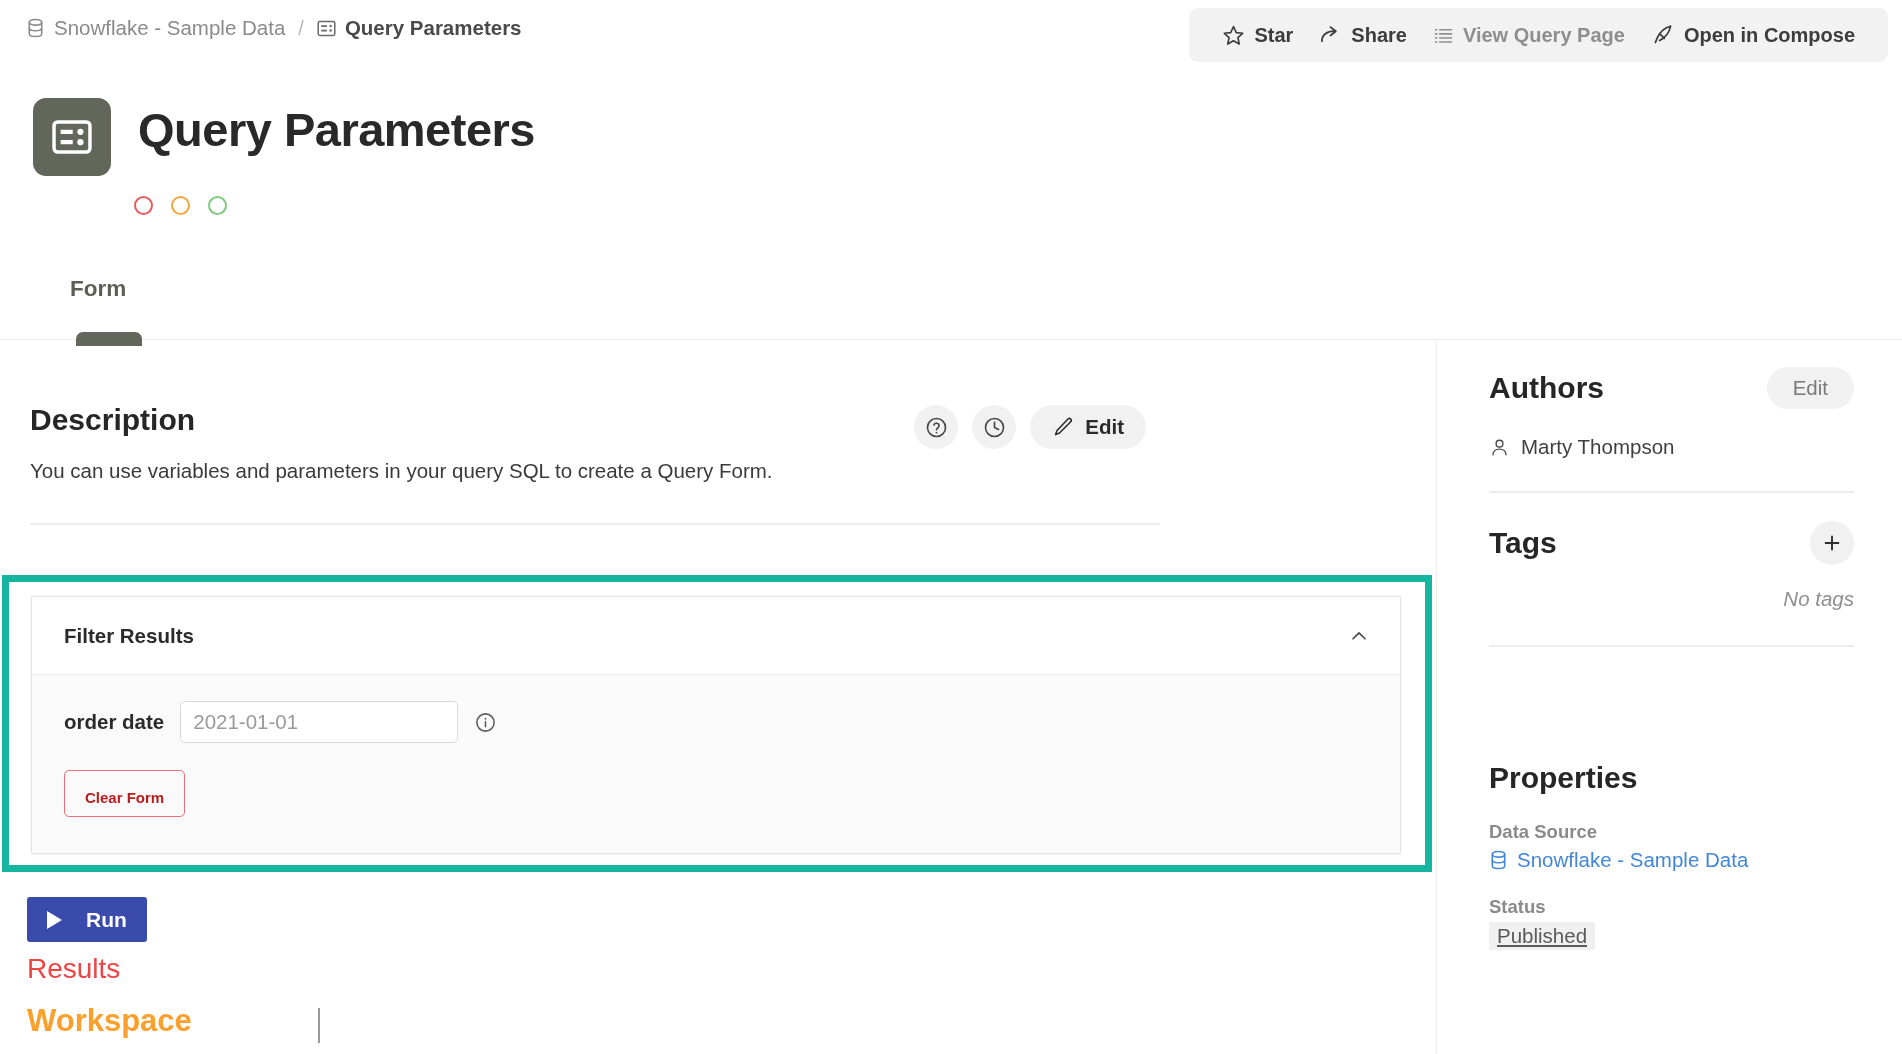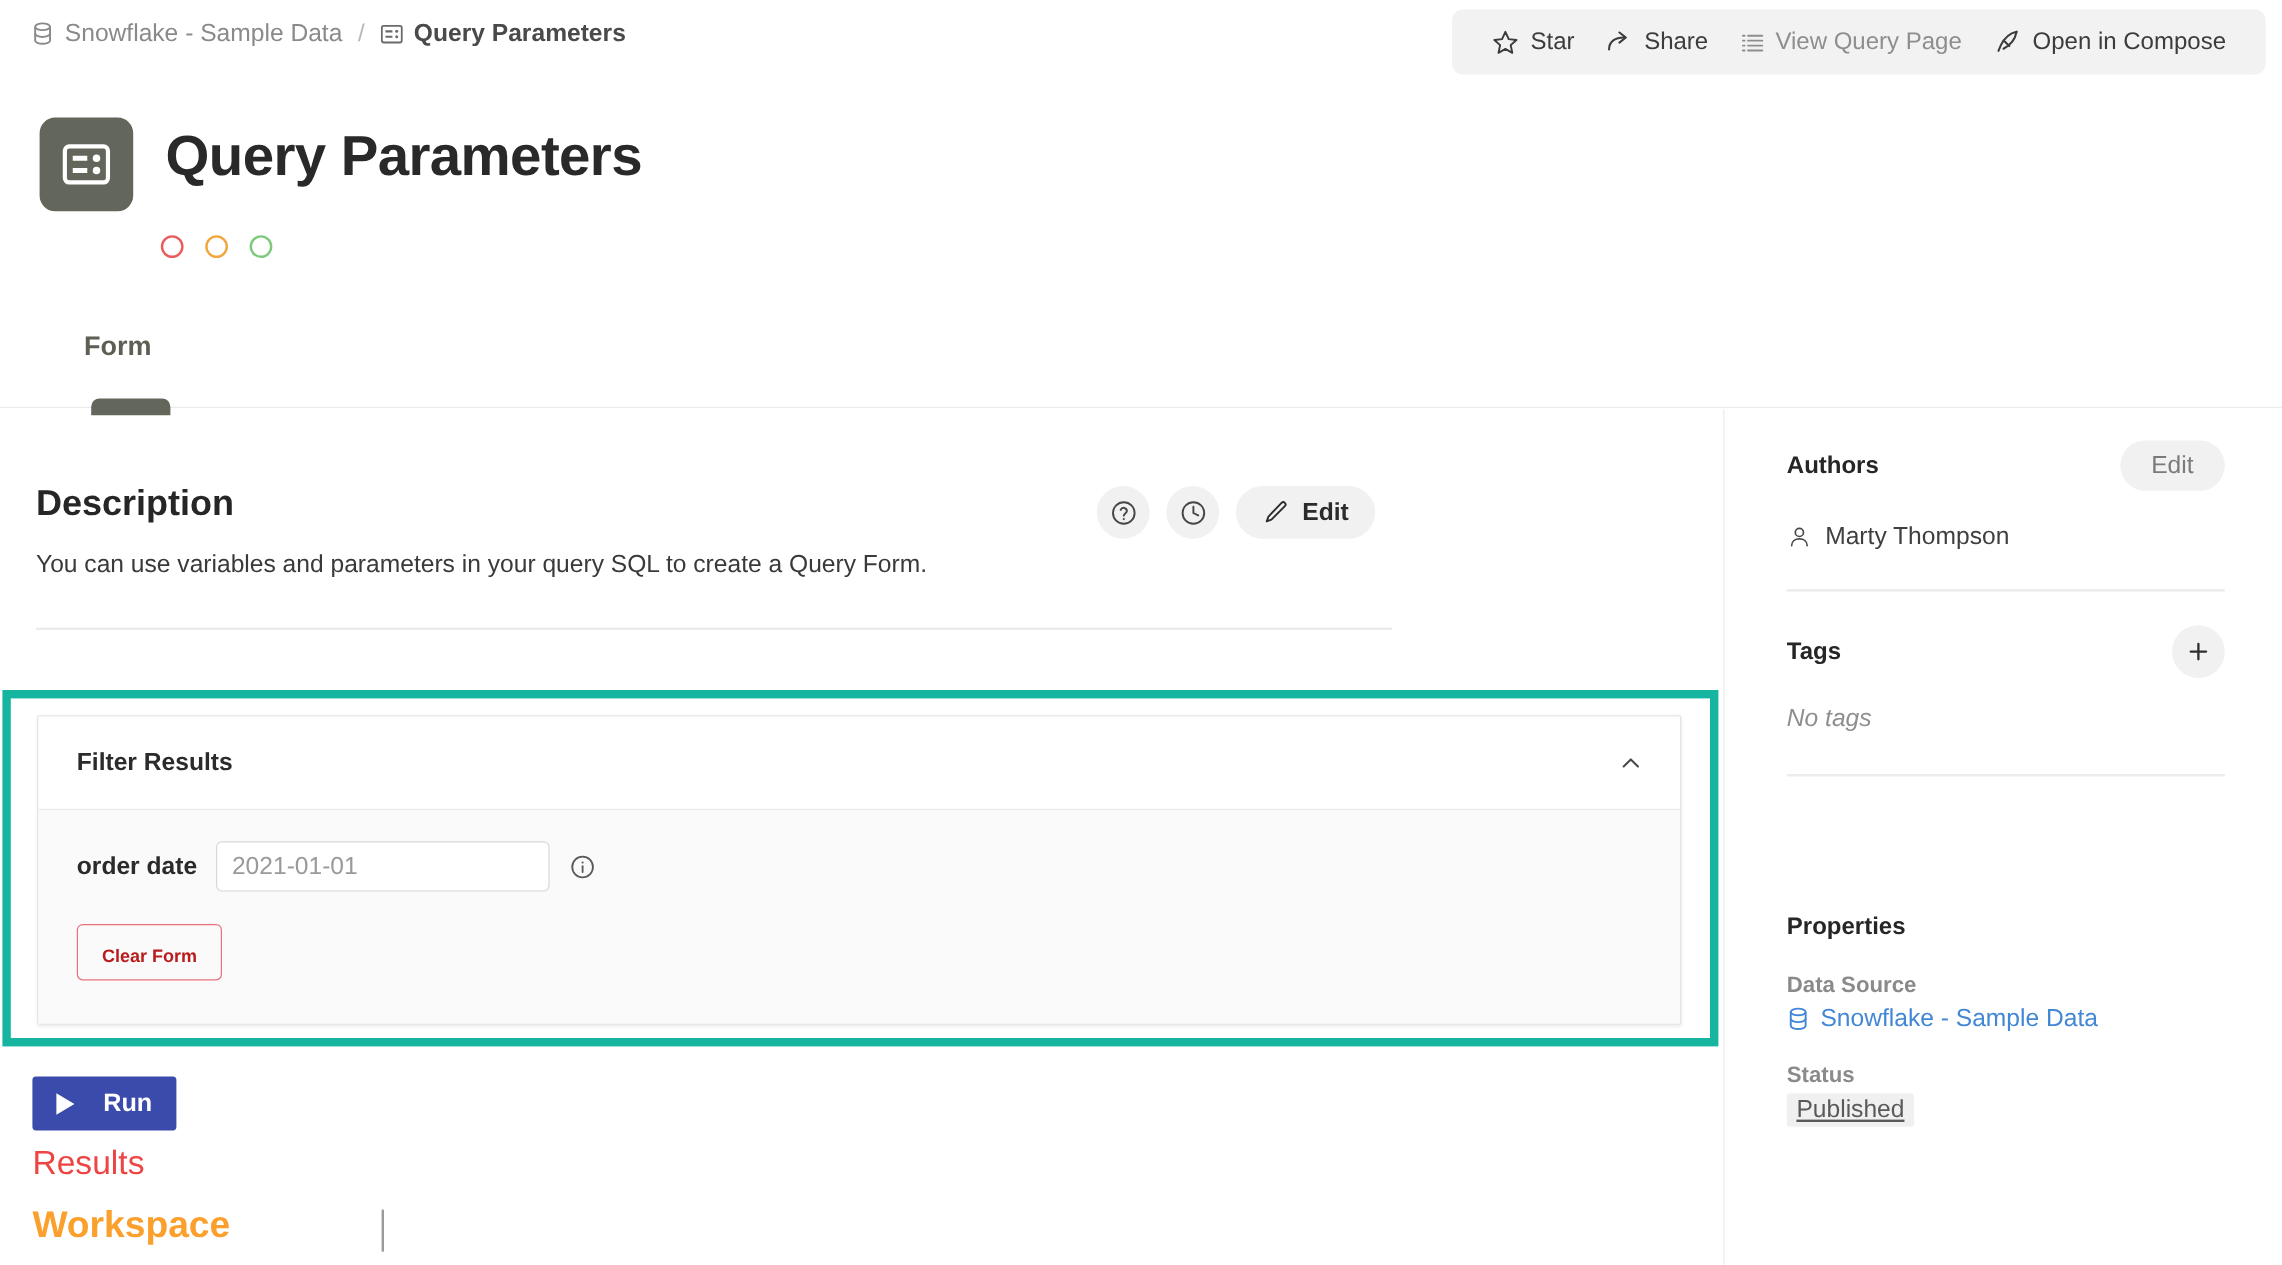--- a/index.html
+++ b/index.html
@@ -28,20 +28,21 @@
 
   .actionbar {
     position: absolute; right: 14px; top: 8px;
     height: 54px; background: #f2f2f2; border-radius: 9px;
     display: flex; align-items: center; gap: 0px; padding: 0 20px;
   }
   .act {
     display: flex; align-items: center; gap: 9px;
     font-size: 20px; color: #3c3c3c; padding: 0 13px; cursor: pointer;
     white-space: nowrap;
+    font-weight: bold;
   }
   .act.muted { color: #8e8e8e; }
   .act.muted svg { stroke: #8e8e8e; }
 
   
   .titleblock { position: absolute; left: 0; top: 88px; width: 1902px; }
   .page-icon {
     position: absolute; left: 33px; top: 10px;
     width: 78px; height: 78px; border-radius: 13px;
     background: #63665a;
@@ -164,21 +165,21 @@
     position: absolute; left: 318px; top: 633px; width: 2px; height: 35px; background: #9a9a9a;
   }
 
   
   .sidebar {
     position: absolute; left: 1436px; top: 341px; width: 466px; height: 713px;
     border-left: 1.5px solid #ececec; background: #fff;
     padding: 0 48px 0 52px;
   }
   .sb-head { display: flex; align-items: center; justify-content: space-between; }
-  .sb-title { font-size: 20px; font-weight: 700; color: #262626; margin: 0; display: flex; align-items: center; gap: 10px; }
+  .sb-title { font-size: 30px; font-weight: 700; color: #262626; margin: 0; display: flex; align-items: center; gap: 10px; }
   .sb-edit-btn {
     height: 42px; border-radius: 21px; background: #f1f1f1; border: none;
     padding: 0 26px; font-size: 20.5px; color: #7a7a7a; cursor: pointer;
     font-family: "Liberation Sans", sans-serif;
   }
   .sb-add-btn {
     width: 44px; height: 44px; border-radius: 50%; background: #f1f1f1; border: none;
     display: flex; align-items: center; justify-content: center; cursor: pointer;
   }
   .sb-sec { position: absolute; left: 52px; right: 48px; }
@@ -378,21 +379,21 @@
         <svg width="21" height="21" viewBox="0 0 24 24" fill="none" stroke="#4a4a4a" stroke-width="1.6" stroke-linecap="round">
           <circle cx="12" cy="7.6" r="3.9"></circle>
           <path d="M4.6 20.2c0-4.1 3.3-6.4 7.4-6.4s7.4 2.3 7.4 6.4"></path>
         </svg>
       </span>
       <span>Marty Thompson</span>
     </div>
     <div class="sb-rule" style="margin-top:32px;"></div>
   </div>
 
-  <div class="sb-sec" style="top:180px;">
+  <div class="sb-sec" style="top:180px;text-align:right;">
     <div class="sb-head">
       <h2 class="sb-title">Tags</h2>
       <button class="sb-add-btn">
         <span class="ic">
           <svg width="22" height="22" viewBox="0 0 24 24" fill="none" stroke="#2e2e2e" stroke-width="2.1" stroke-linecap="round">
             <line x1="12" y1="5" x2="12" y2="19"></line>
               <line x1="5" y1="12" x2="19" y2="12"></line>
           </svg>
         </span>
       </button>

